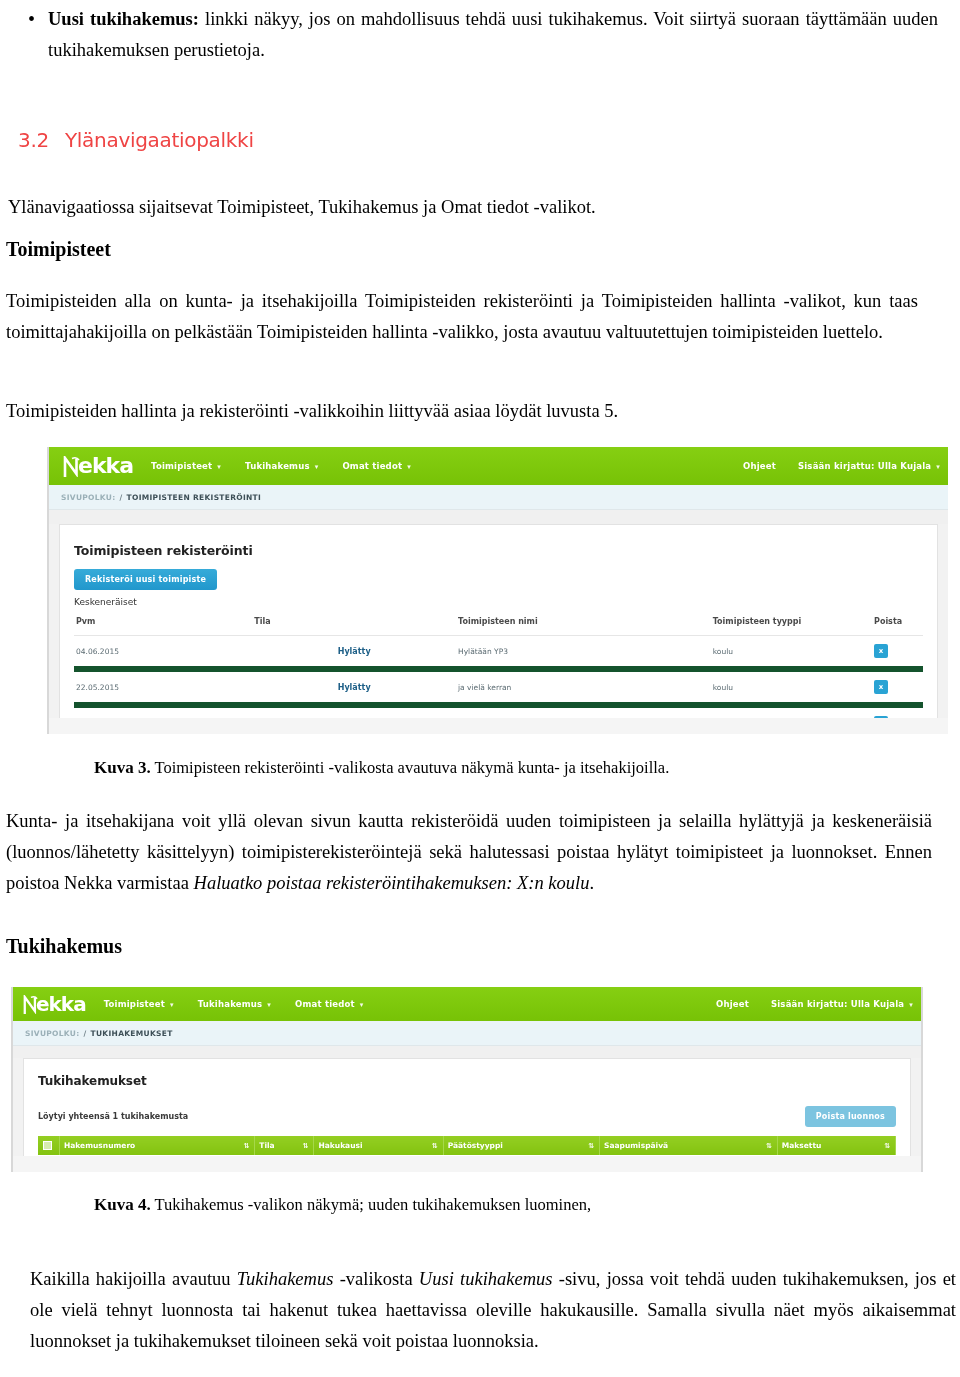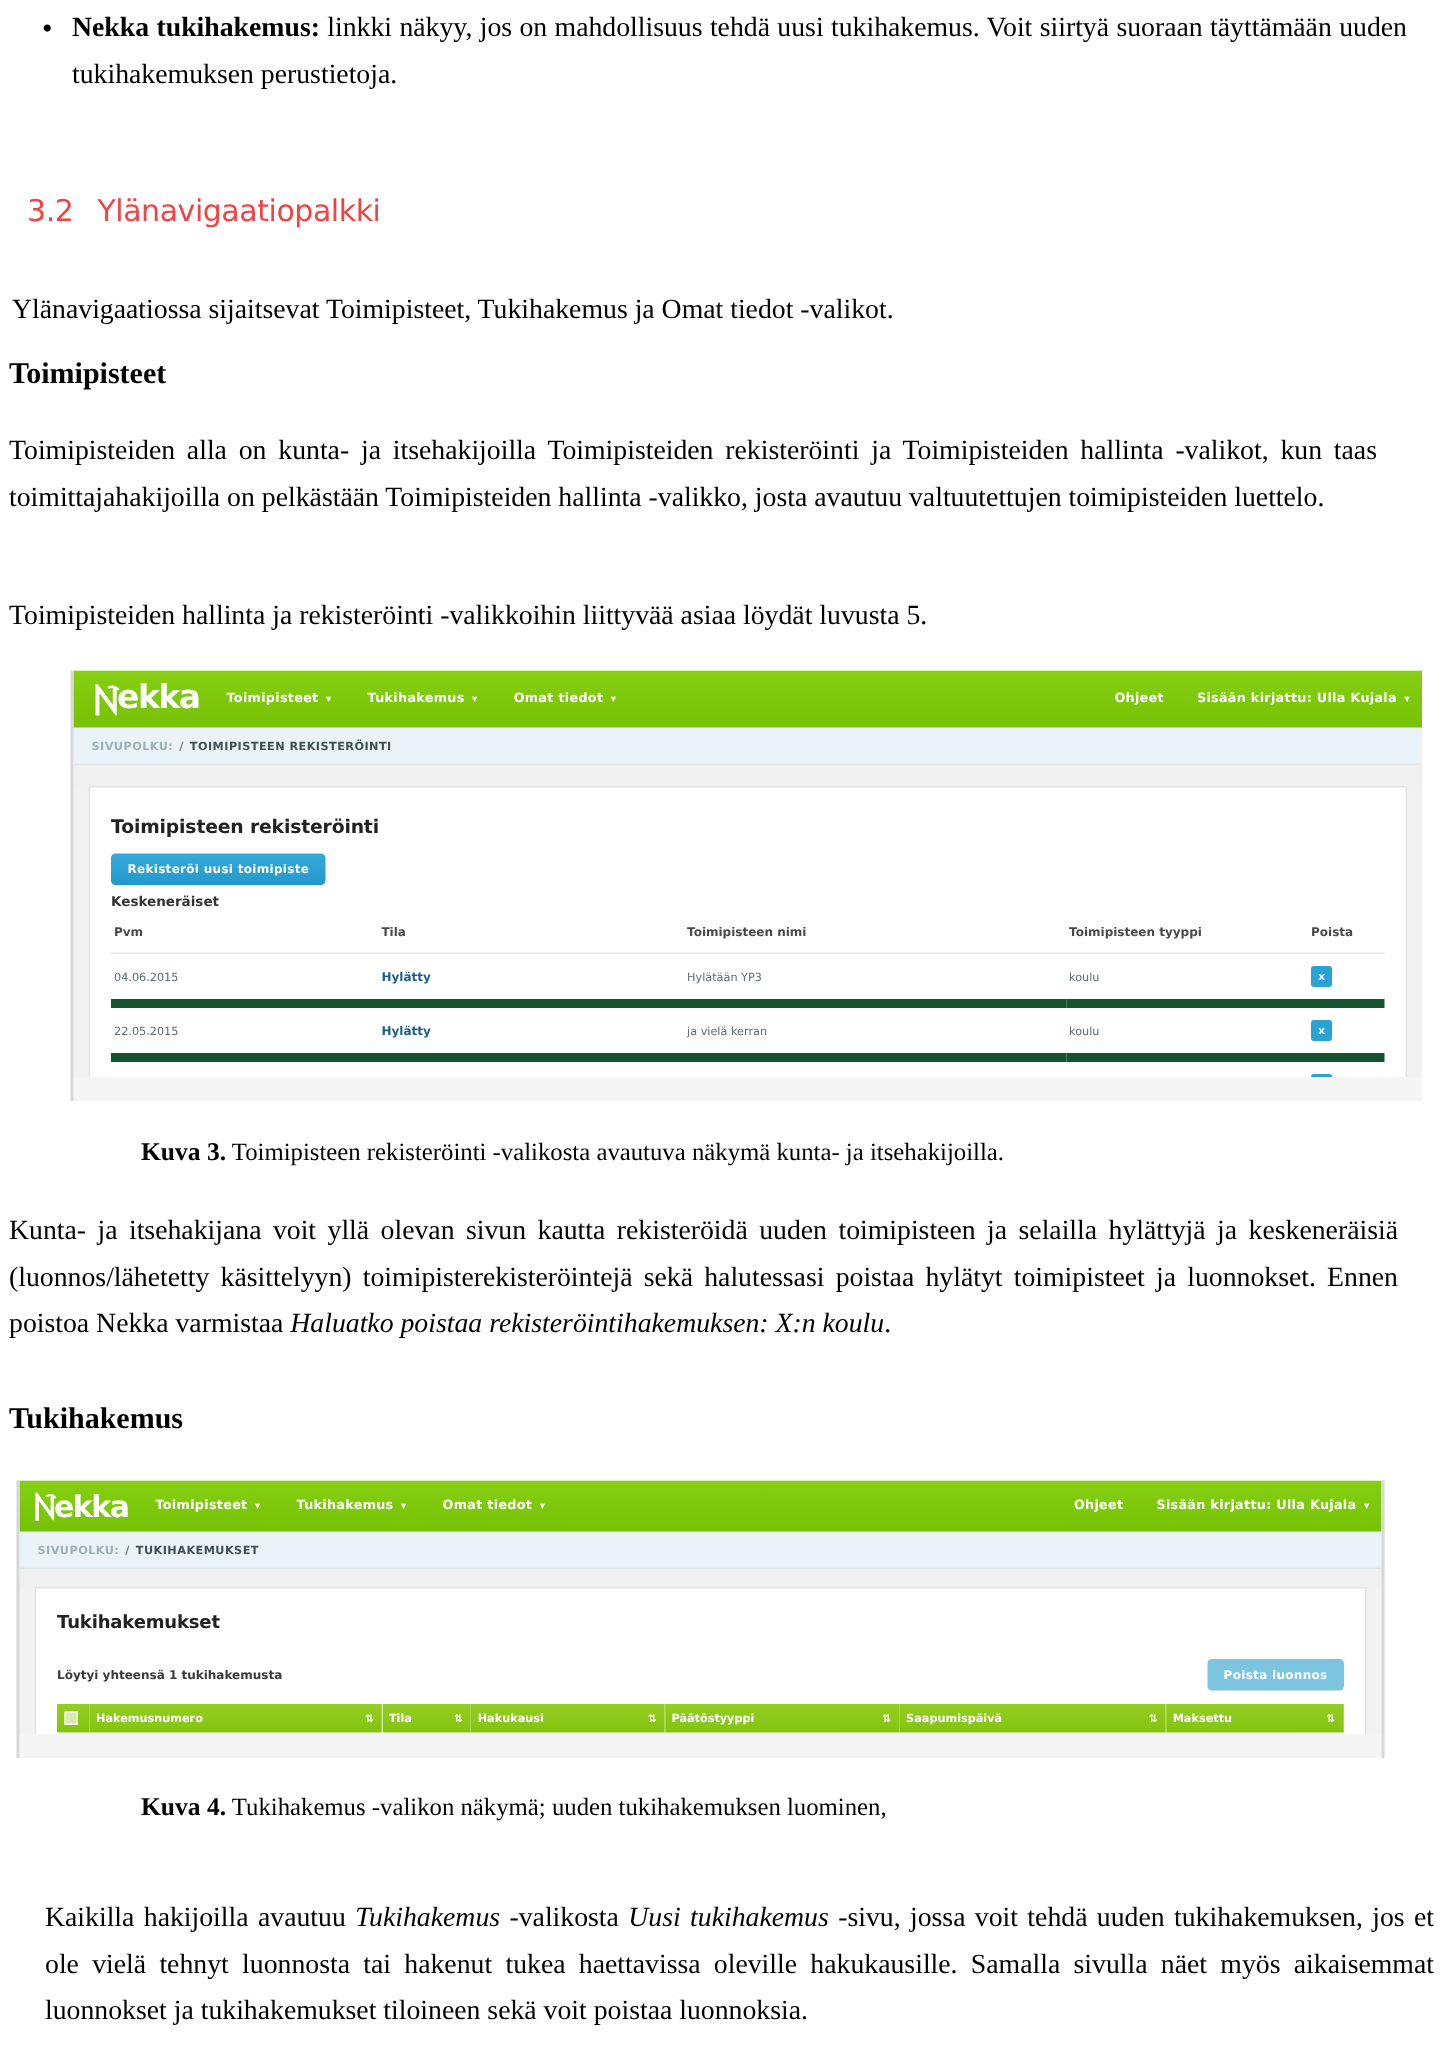--- a/index.html
+++ b/index.html
@@ -239,21 +239,21 @@
     color: #2d5e72;
     font-size: 7.5px;
     font-weight: bold;
     padding: 7px 10px;
     margin-left: 5px;
     vertical-align: top;
   }
 
   .sub-label {
     font-size: 9px;
-    font-weight: bold;
+    font-weight: normal;
     color: #333;
     margin-top: 7px;
     margin-bottom: 2px;
   }
 
   
   .tbl1 { width: 100%; border-collapse: collapse; margin-top: 4px; }
   .tbl1 th {
     text-align: left;
     font-size: 8px;
@@ -262,21 +262,21 @@
     padding: 6px 2px 9px 2px;
     border-bottom: 1px solid #e6e6e6;
   }
   .tbl1 td {
     font-size: 7.5px;
     color: #5b6b72;
     padding: 8px 2px;
     border-bottom: 6px solid #14532d;
     vertical-align: middle;
   }
-  .tbl1 td.state { color: #1d5f87; font-weight: bold; font-size: 8px; }
+  .tbl1 td.state { color: #1d5f87; font-weight: bold; font-size: 8px; text-align: center; }
   .col-pvm  { width: 21%; }
   .col-tila { width: 24%; }
   .col-nimi { width: 30%; }
   .col-tyyp { width: 19%; }
   .col-pois { width: 6%; }
   .x-btn {
     display: inline-block;
     width: 14px;
     height: 14px;
     line-height: 14px;
@@ -338,21 +338,21 @@
   }
 </style>
 </head>
 <body>
 
 <div class="doc">
 
   <div class="bullet-row">
     <div class="bullet-dot">•</div>
     <div class="bullet-text">
-      <b>Nekka tukihakemus:</b><span> linkki näkyy, jos on mahdollisuus tehdä uusi tukihakemus. Voit siirtyä suoraan täyttämään uuden tukihakemuksen perustietoja.</span>
+      <b>Uusi tukihakemus:</b><span> linkki näkyy, jos on mahdollisuus tehdä uusi tukihakemus. Voit siirtyä suoraan täyttämään uuden tukihakemuksen perustietoja.</span>
     </div>
   </div>
 
   <div class="h2">
     <span class="num">3.2</span><span>Ylänavigaatiopalkki</span>
   </div>
 
   <div class="p-intro">Ylänavigaatiossa sijaitsevat Toimipisteet, Tukihakemus ja Omat tiedot -valikot.</div>
 
   <div class="h3 h3-toimipisteet">Toimipisteet</div>

